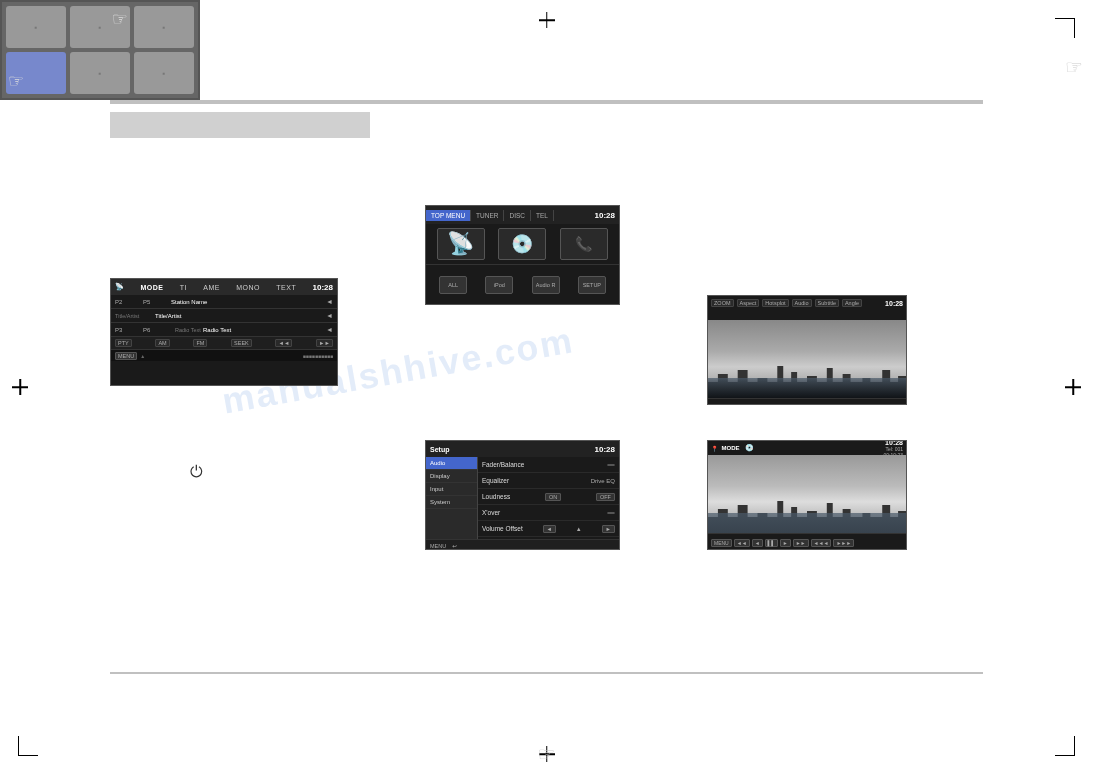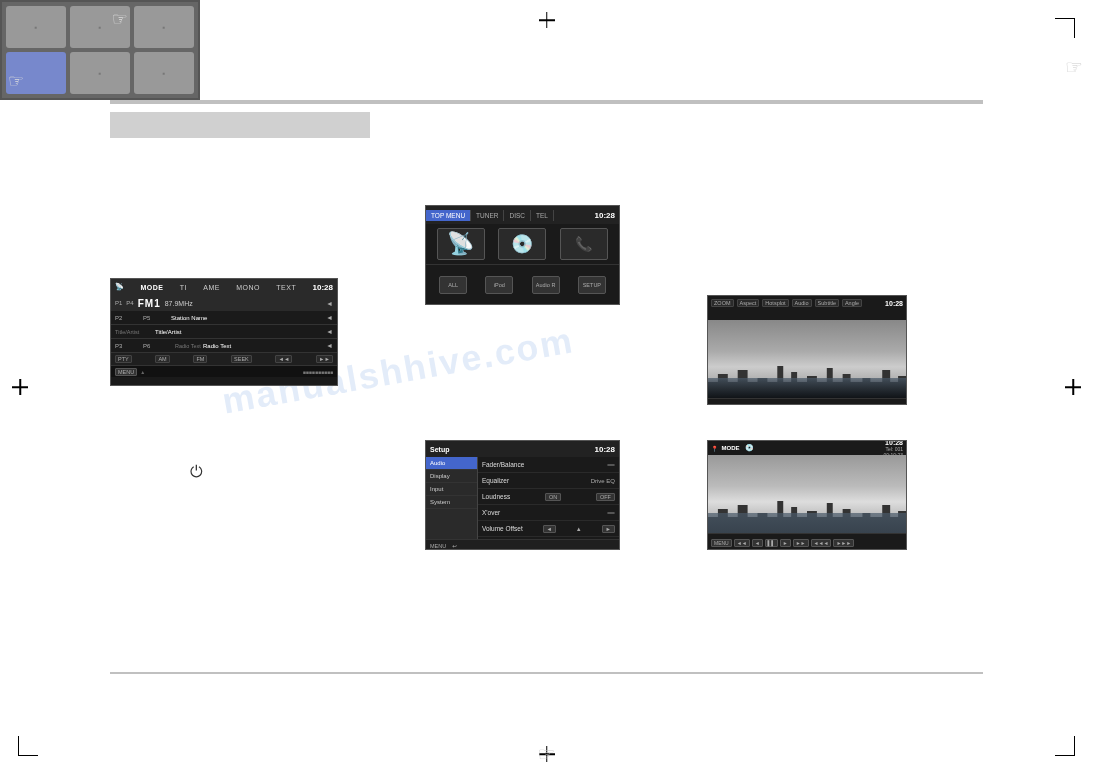--- a/index.html
+++ b/index.html
@@ -602,27 +602,20 @@
   <div class="tuner-header">
     <span class="tuner-header-item">📡</span>
     <span class="tuner-header-item active">MODE</span>
     <span class="tuner-header-item">TI</span>
     <span class="tuner-header-item">AME</span>
     <span class="tuner-header-item">MONO</span>
     <span class="tuner-header-item">TEXT</span>
     <span class="tuner-header-time">10:28</span>
   </div>
 
-  <div class="tuner-freq-row">
-    <span style="font-size:6px;color:#aaa;margin-right:4px;">P1</span>
-    <span style="font-size:6px;color:#aaa;margin-right:4px;">P4</span>
-    <span class="tuner-freq">FM1</span>
-    <span class="tuner-station">87.9MHz</span>
-    <span style="font-size:7px;color:#aaa;margin-left:auto;">◄</span>
-  </div>
 
   <div class="tuner-row">
     <span class="tuner-row-label">P2</span>
     <span class="tuner-row-label">P5</span>
     <span class="tuner-row-value">Station Name</span>
     <span class="tuner-row-arrow">◄</span>
   </div>
 
   <div class="tuner-row">
     <span style="font-size:5.5px;color:#777;width:40px;">Title/Artist</span>

